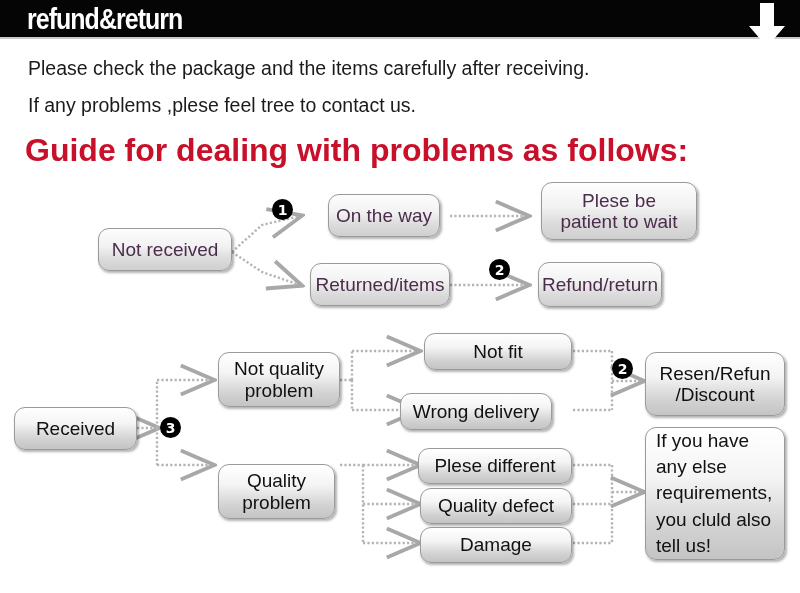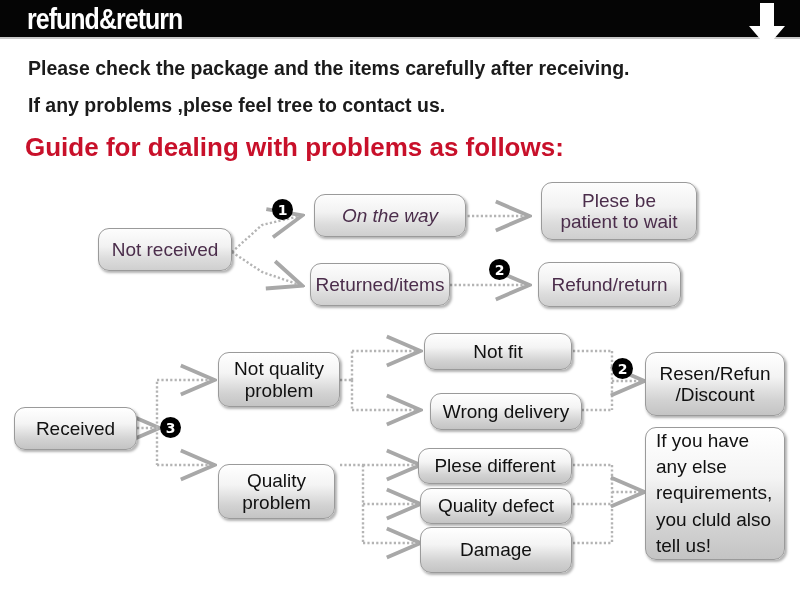--- a/index.html
+++ b/index.html
@@ -47,29 +47,28 @@
     left: 744px; top: 3px;
     width: 46px; height: 45px;
   }
 
   
   .intro-line {
     position: absolute;
     font-size: 19.5px;
     color: #1b1b1b;
     white-space: nowrap;
-    font-weight: bold;
   }
   .intro-1 { left: 28px; top: 57px; }
   .intro-2 { left: 28px; top: 94px; }
 
   .guide-heading {
     position: absolute;
     left: 25px; top: 132px;
-    font-size: 26px;
+    font-size: 32px;
     font-weight: bold;
     color: #c8102a;
     white-space: nowrap;
     text-align: center;
   }
 
   
   #flow-svg {
     position: absolute;
     left: 0; top: 0;
@@ -187,49 +186,49 @@
     <path d="M573,465 L612,465"></path>
     <path d="M573,504 L612,504"></path>
     <path d="M573,543 L612,543"></path>
     <path d="M612,465 L612,543"></path>
     <path d="M612,492 L642,492" marker-end="url(#ah)"></path>
   </g>
 </svg>
 
 <div class="node purple" style="left:98px; top:228px; width:134px; height:43px;">Not received</div>
 
-<div class="node purple" style="left:314px; top:194px; width:152px; height:43px;font-style:italic;">On the way</div>
+<div class="node purple" style="left:328px; top:194px; width:112px; height:43px;">On the way</div>
 
 <div class="node purple" style="left:310px; top:263px; width:140px; height:43px;">Returned/items</div>
 
 <div class="node purple" style="left:541px; top:182px; width:156px; height:58px; white-space:pre-line;">Plese be
 patient to wait</div>
 
-<div class="node purple" style="left:538px; top:262px; width:143px; height:45px;">Refund/return</div>
+<div class="node purple" style="left:538px; top:262px; width:124px; height:45px;">Refund/return</div>
 
 <div class="badge" style="left:272px; top:199px;">1</div>
 <div class="badge" style="left:489px; top:259px;">2</div>
 
 <div class="node strong-grad" style="left:14px; top:407px; width:123px; height:43px;">Received</div>
 
 <div class="node strong-grad" style="left:218px; top:352px; width:122px; height:55px; white-space:pre-line;text-align:center;">Not quality
 problem</div>
 
 <div class="node strong-grad" style="left:218px; top:464px; width:117px; height:55px; white-space:pre-line;">Quality
 problem</div>
 
 <div class="node strong-grad" style="left:424px; top:333px; width:148px; height:37px;">Not fit</div>
 
-<div class="node strong-grad" style="left:430px; top:393px; width:152px; height:37px;">Wrong delivery</div>
+<div class="node strong-grad" style="left:400px; top:393px; width:152px; height:37px;">Wrong delivery</div>
 
 <div class="node strong-grad" style="left:418px; top:448px; width:154px; height:36px;">Plese different</div>
 
 <div class="node strong-grad" style="left:420px; top:488px; width:152px; height:36px;">Quality defect</div>
 
-<div class="node strong-grad" style="left:420px; top:527px; width:152px; height:46px;">Damage</div>
+<div class="node strong-grad" style="left:420px; top:527px; width:152px; height:36px;">Damage</div>
 
 <div class="node strong-grad" style="left:645px; top:352px; width:140px; height:64px; white-space:pre-line;">Resen/Refun
 /Discount</div>
 
 <div class="node strong-grad align-left" style="left:645px; top:427px; width:140px; height:133px; white-space:pre-line;">If you have
 any else
 requirements,
 you cluld also
 tell us!</div>
 

